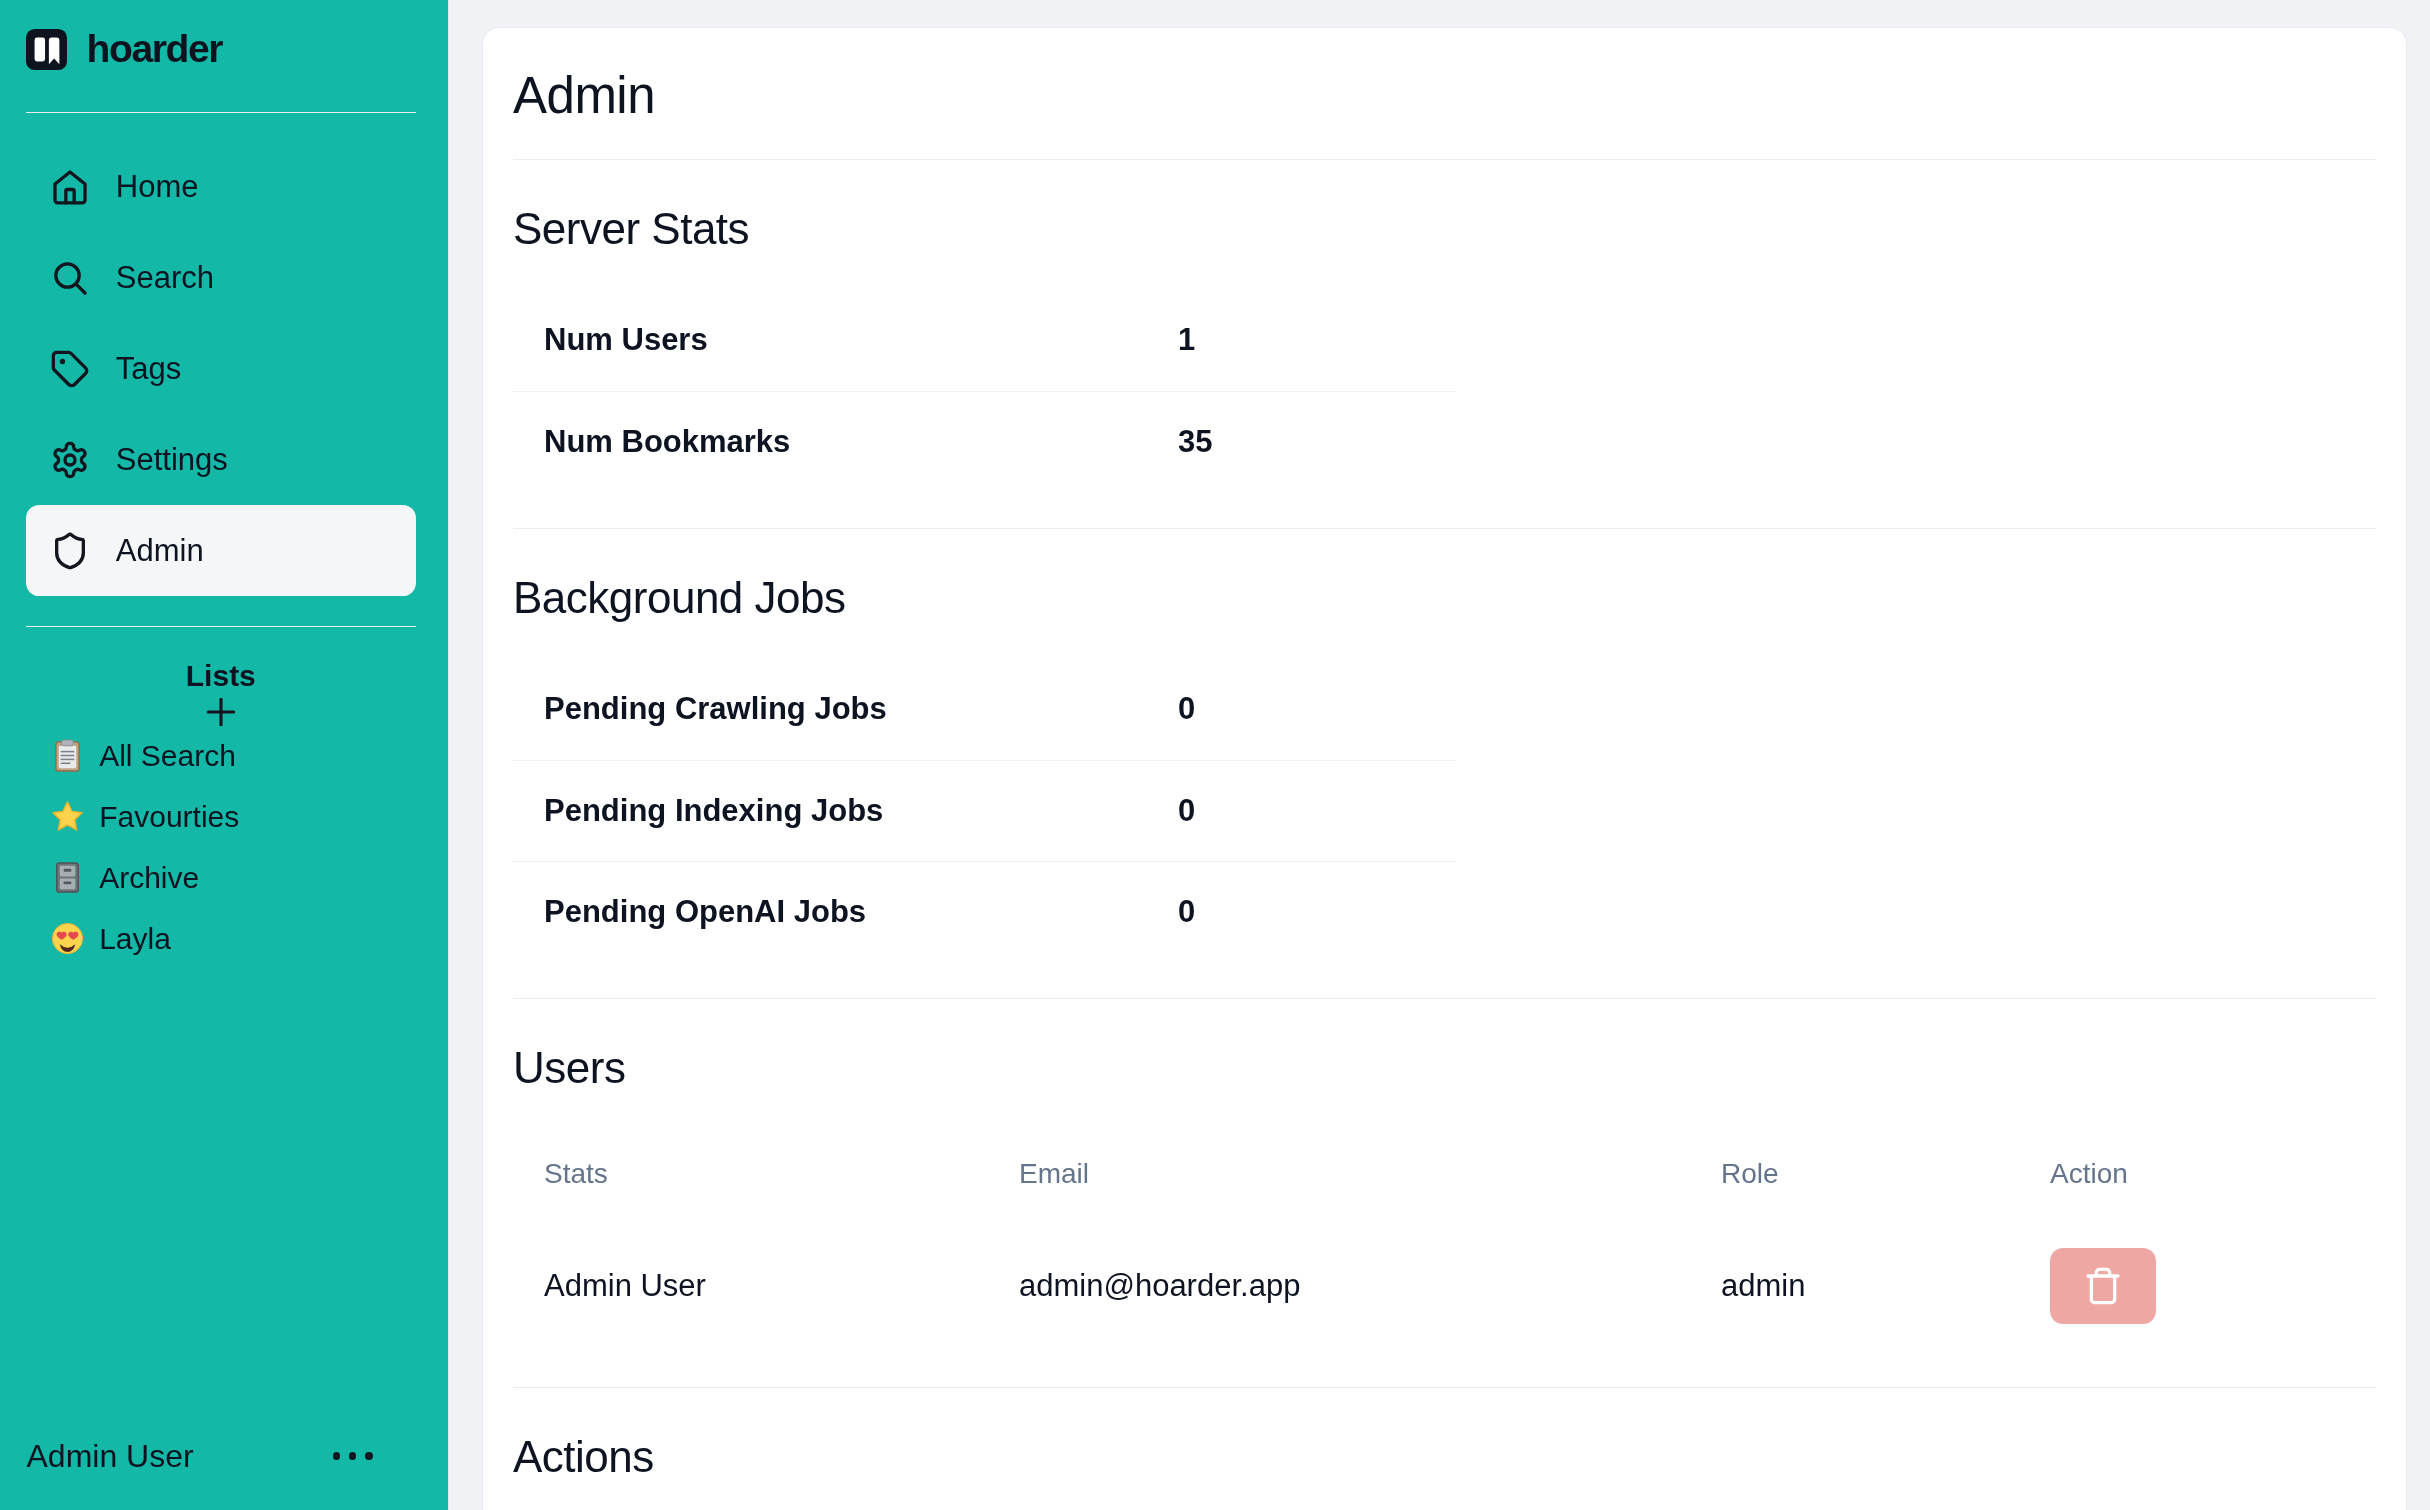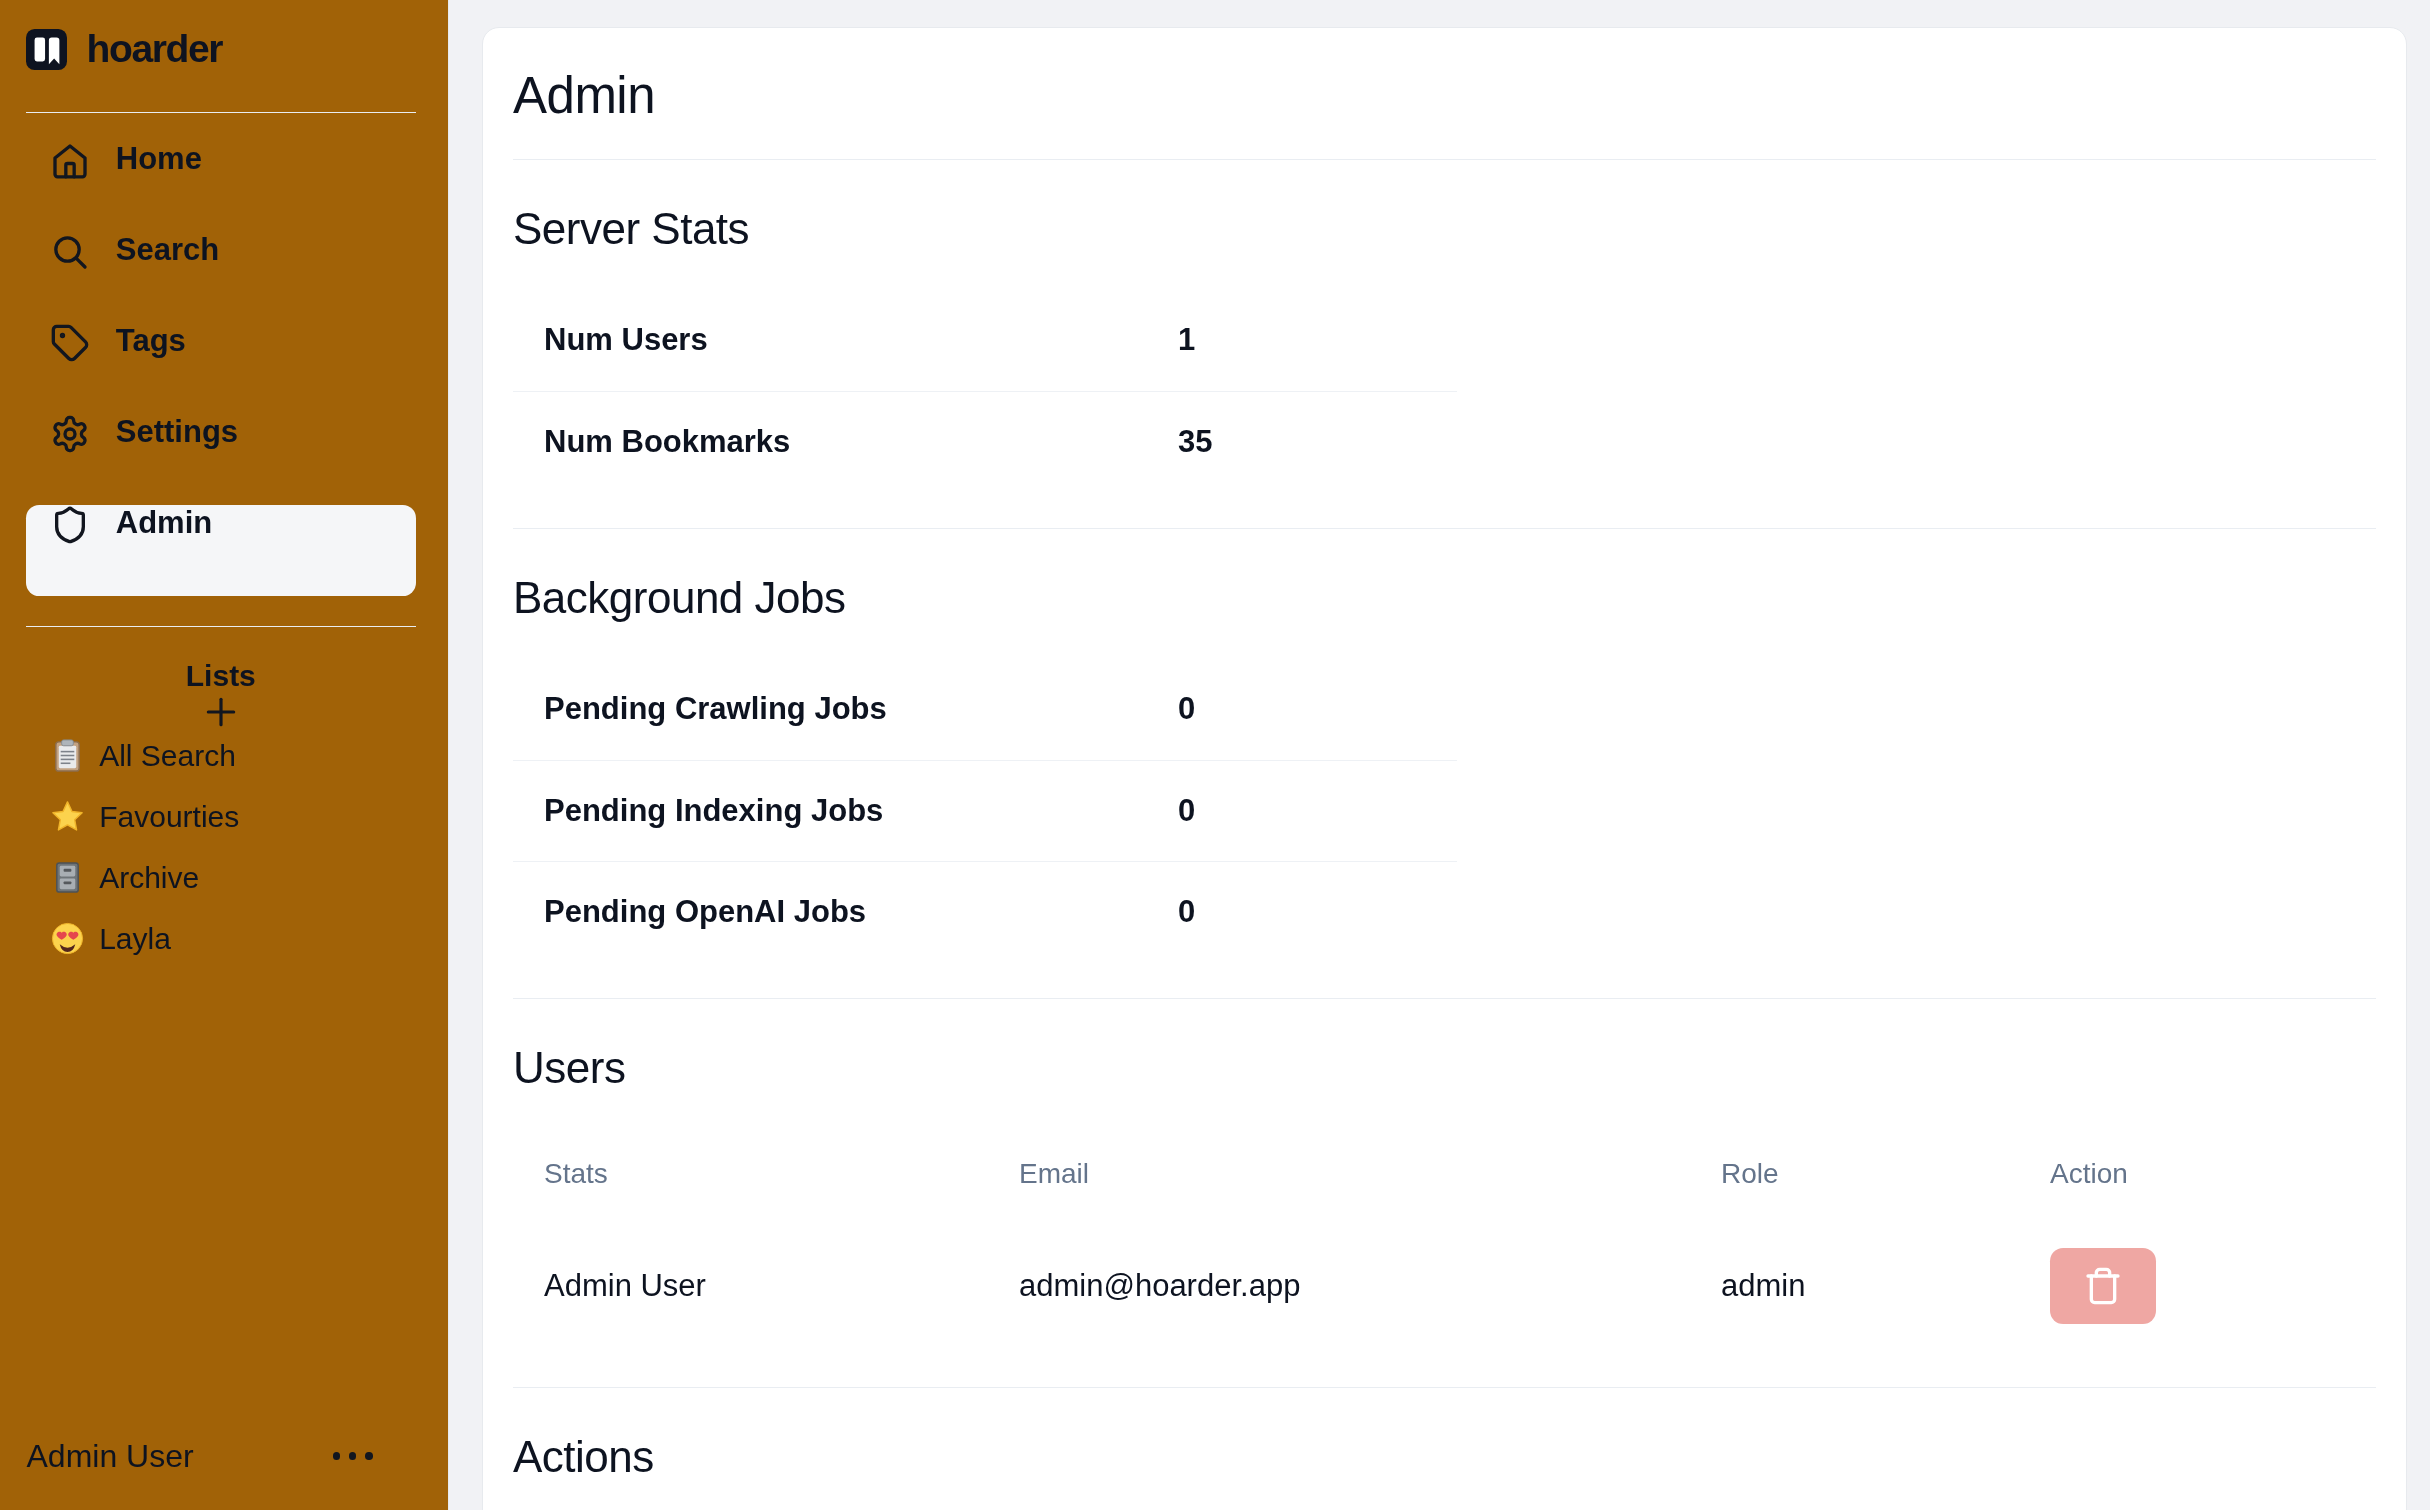--- a/index.html
+++ b/index.html
@@ -6,32 +6,32 @@
   html,body { width:2430px; height:1510px; overflow:hidden; }
   body {
     font-family:"Liberation Sans","DejaVu Sans",sans-serif;
     background:#f1f2f5;
     color:#0d1320;
     display:flex;
   }
   
   .sidebar {
     width:449px; flex:0 0 449px; height:100%;
-    background:#a16207; border-right:1.9px solid #e7eaee;
+    background:#14b8a6; border-right:1.9px solid #e7eaee;
     padding:0 0 0 25.6px; position:relative;
   }
   .logo-row { display:flex; align-items:center; gap:20px; margin-top:28px; height:42px; }
   .logo-mark { width:41px; height:41px; flex:0 0 41px; }
   .logo-text { font-size:39px; font-weight:700; letter-spacing:-1.4px; color:#0e1320; }
   .side-divider { border:none; border-top:1.9px solid #e9edf2; margin:42px 32px 0 0; }
   .nav { margin-top:28px; margin-right:32px; }
   .nav-item {
-    height:91px; display:flex; align-items:flex-start; gap:25.6px;
+    height:91px; display:flex; align-items:center; gap:25.6px;
     padding-left:24.6px; border-radius:13.2px; cursor:pointer;
-    font-size:31px; font-weight:700;
+    font-size:31px; font-weight:400;
   }
   .nav-item.active { background:#f5f6f8; }
   .nav-item svg { width:40px; height:40px; }
   .lists-head {
     margin-top:32px; margin-right:32px; height:45px;
     display:flex; align-items:center; justify-content:space-between;flex-direction:column;
   }
   .lists-title { font-size:30px; font-weight:700; }
   .add-btn { width:42px; height:42px; display:flex; align-items:center; justify-content:center; cursor:pointer; }
   .list-items { margin-top:21px; margin-right:32px; }

